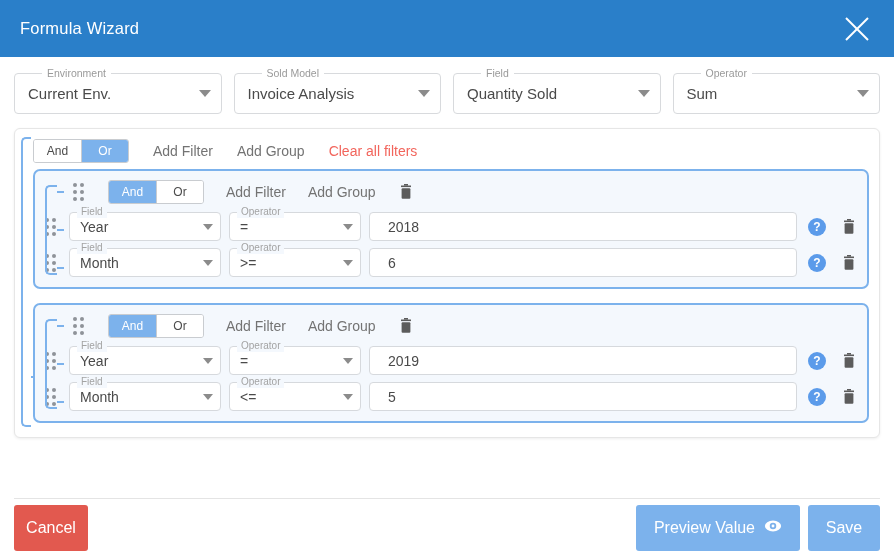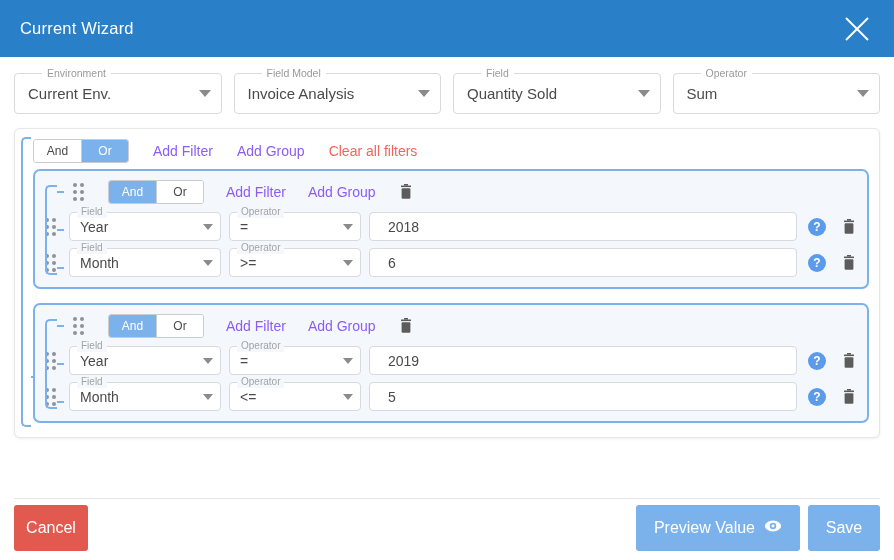--- a/index.html
+++ b/index.html
@@ -57,21 +57,21 @@
   .toggle{ display:inline-flex; border:1px solid #c9ccd0; border-radius:3px; overflow:hidden; background:#fff;
            vertical-align:middle; }
   .toggle .tb{
     min-width:47px; height:22px; line-height:22px; text-align:center;
     font-size:12px; color:#4b4b4b; padding:0 8px; cursor:pointer; background:#fff;
   }
   .toggle .tb.active{ background:#7cb2ec; color:#fff; }
   .toggle .tb + .tb{ border-left:1px solid #c9ccd0; }
 
   .act{
-    font-size:14px; color:#8b5cf6; cursor:pointer; white-space:nowrap;
+    font-size:14px; color:#737373; cursor:pointer; white-space:nowrap;
   }
   .act.danger{ color:#f2655c; }
 
   .rowbar{ display:flex; align-items:center; gap:24px; }
 
   
   .rootbar{ padding-left:8px; margin-bottom:6px; }
 
   
   .group{
@@ -150,41 +150,41 @@
   }
   .btn-cancel{ background:#e2594f; width:74px; }
   .spacer{ flex:1; }
   .btn-preview{ background:#7cb2ec; gap:9px; margin-right:8px; }
   .btn-save{ background:#7cb2ec; width:72px; }
 </style>
 </head>
 <body>
 
 <div class="titlebar">
-  <div class="title-text">Current Wizard</div>
+  <div class="title-text">Formula Wizard</div>
   <div class="close-btn">
     <svg width="30" height="30" viewBox="0 0 30 30" aria-hidden="true">
       <line x1="4" y1="4" x2="26" y2="26" stroke="#ffffff" stroke-width="2"></line>
       <line x1="26" y1="4" x2="4" y2="26" stroke="#ffffff" stroke-width="2"></line>
     </svg>
   </div>
 </div>
 
 <div class="selectors">
 
   <div class="ofield">
     <div class="lbl">Environment</div>
     <div class="box">
       <span class="val">Current Env.</span>
       <span class="caret"></span>
     </div>
   </div>
 
   <div class="ofield">
-    <div class="lbl">Field Model</div>
+    <div class="lbl">Sold Model</div>
     <div class="box">
       <span class="val">Invoice Analysis</span>
       <span class="caret"></span>
     </div>
   </div>
 
   <div class="ofield">
     <div class="lbl">Field</div>
     <div class="box">
       <span class="val">Quantity Sold</span>

